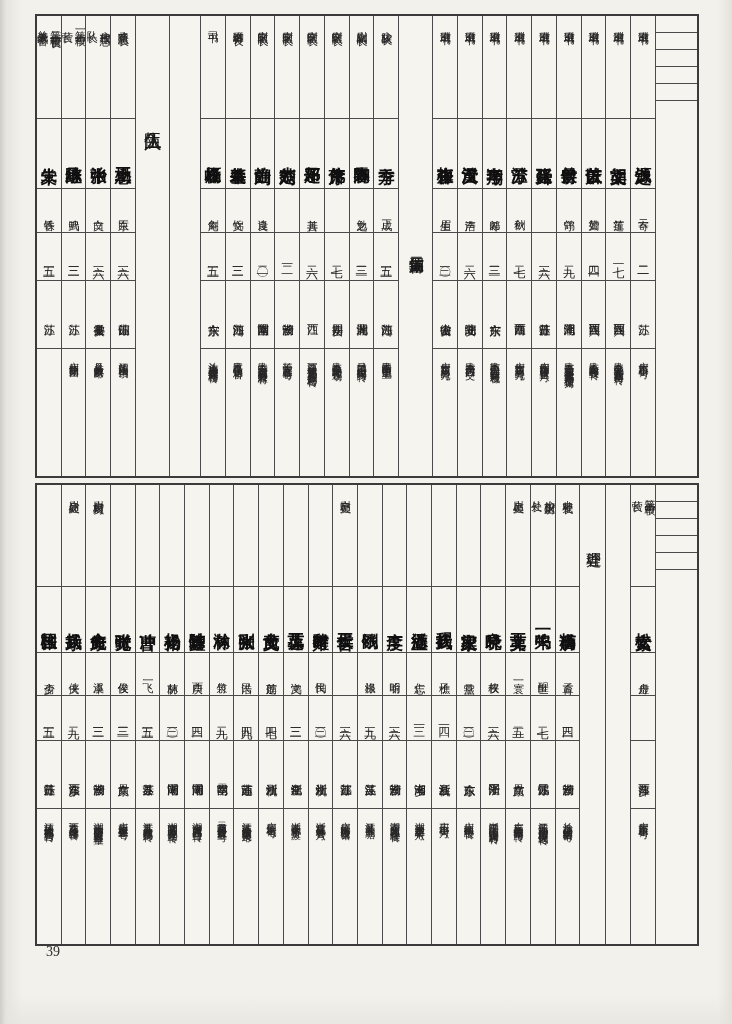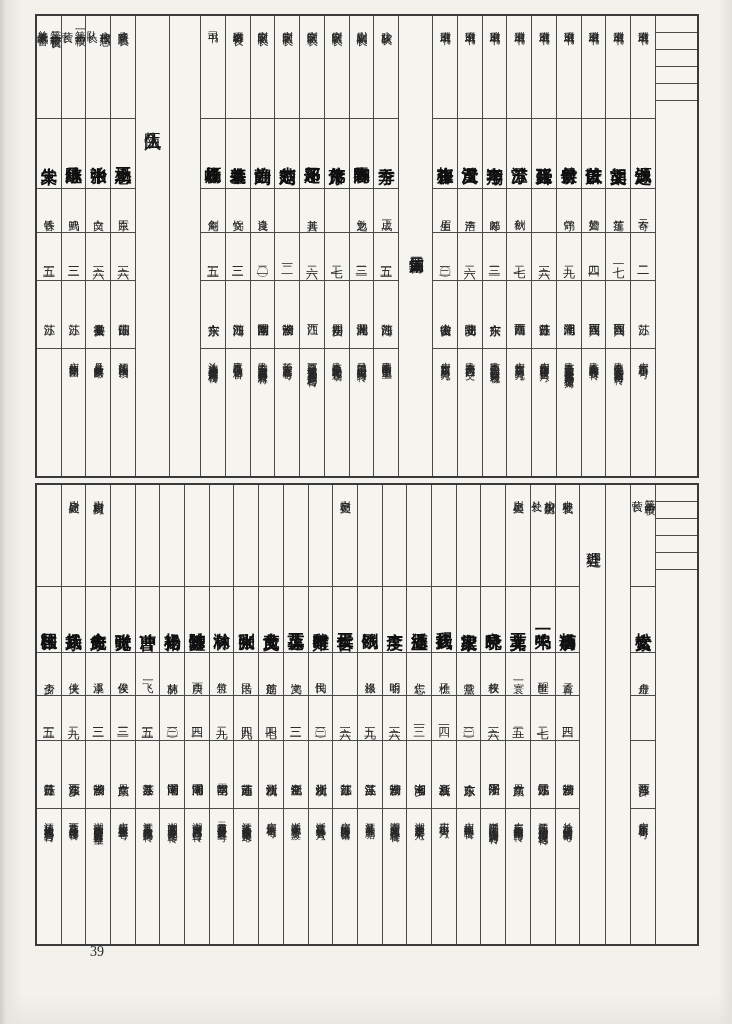--- a/index.html
+++ b/index.html
@@ -51,21 +51,21 @@
   .c-alias{font-size:11px;justify-content:space-around;padding:2px 0;}
   .c-age{font-size:12px;justify-content:space-around;padding:3px 0;}
   .c-origin{font-size:11.5px;justify-content:space-around;padding:3px 0;}
   .c-addr{font-size:10px;padding-top:5px;letter-spacing:1px;color:#262626;}
   
   .hcell{font-size:14.5px;font-weight:bold;justify-content:space-around;padding:6px 0;letter-spacing:2px;color:#141414;}
   
   .titlecell{height:100%;font-size:15px;justify-content:space-around;padding:10px 0;color:#1a1a1a;}
   .titlecell.v-mid-upper{font-size:17.5px;justify-content:space-between;padding:102px 0 68px 0;}
   .titlecell.v-mid{font-size:15px;justify-content:space-between;padding:56px 0 88px 0;}
-  .pageno{position:absolute;left:46px;top:944px;font-size:14px;color:#2a2a2a;font-family:"Liberation Serif","DejaVu Serif",serif;margin-left:44px;}
+  .pageno{position:absolute;left:46px;top:944px;font-size:14px;color:#2a2a2a;font-family:"Liberation Serif","DejaVu Serif",serif;}
 </style>
 </head>
 <body>
 
 <div class="paper-shade"></div>
 
 <div class="rtable" id="table-top">
     <div class="col header">
       <div class="cell hcell">职别</div>
       <div class="cell hcell">姓名</div>

